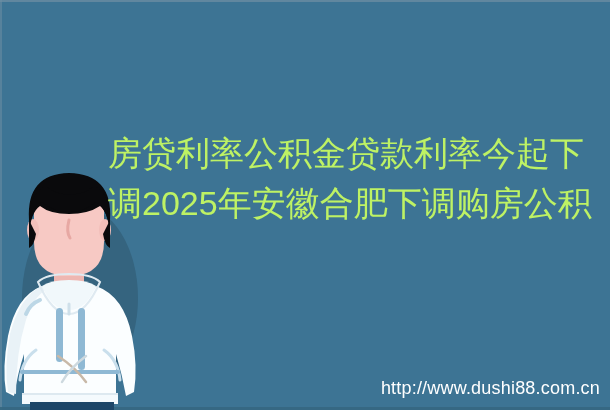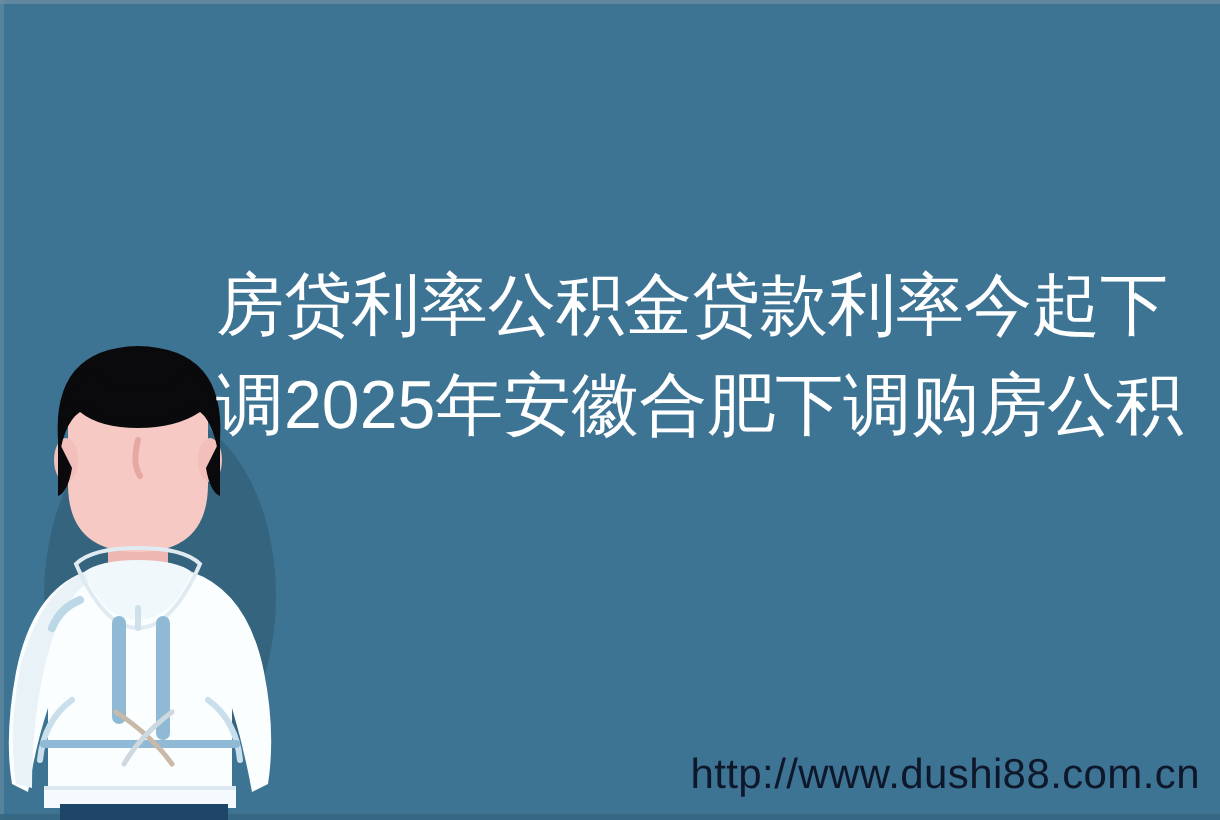--- a/index.html
+++ b/index.html
@@ -47,36 +47,36 @@
     height: 242px;
   }
   #illustration svg { display: block; width: 150px; height: 242px; }
 
   
   #headline {
     position: absolute;
     left: 108px;
     top: 128px;
     width: 496px;
-    color: #ffffff;
+    color: #bef264;
     font-size: 34px;
     line-height: 50px;
     letter-spacing: 0px;
     font-weight: 400;
     text-align: left;
     word-break: break-all;
   }
 
   
   #watermark {
     position: absolute;
     right: 10px;
     bottom: 12px;
-    color: #0f172a;
-    font-size: 21px;
+    color: #ffffff;
+    font-size: 18px;
     line-height: 20px;
     letter-spacing: .2px;
     white-space: nowrap;
   }
 </style>
 </head>
 <body>
 
 <div id="stage">
 

